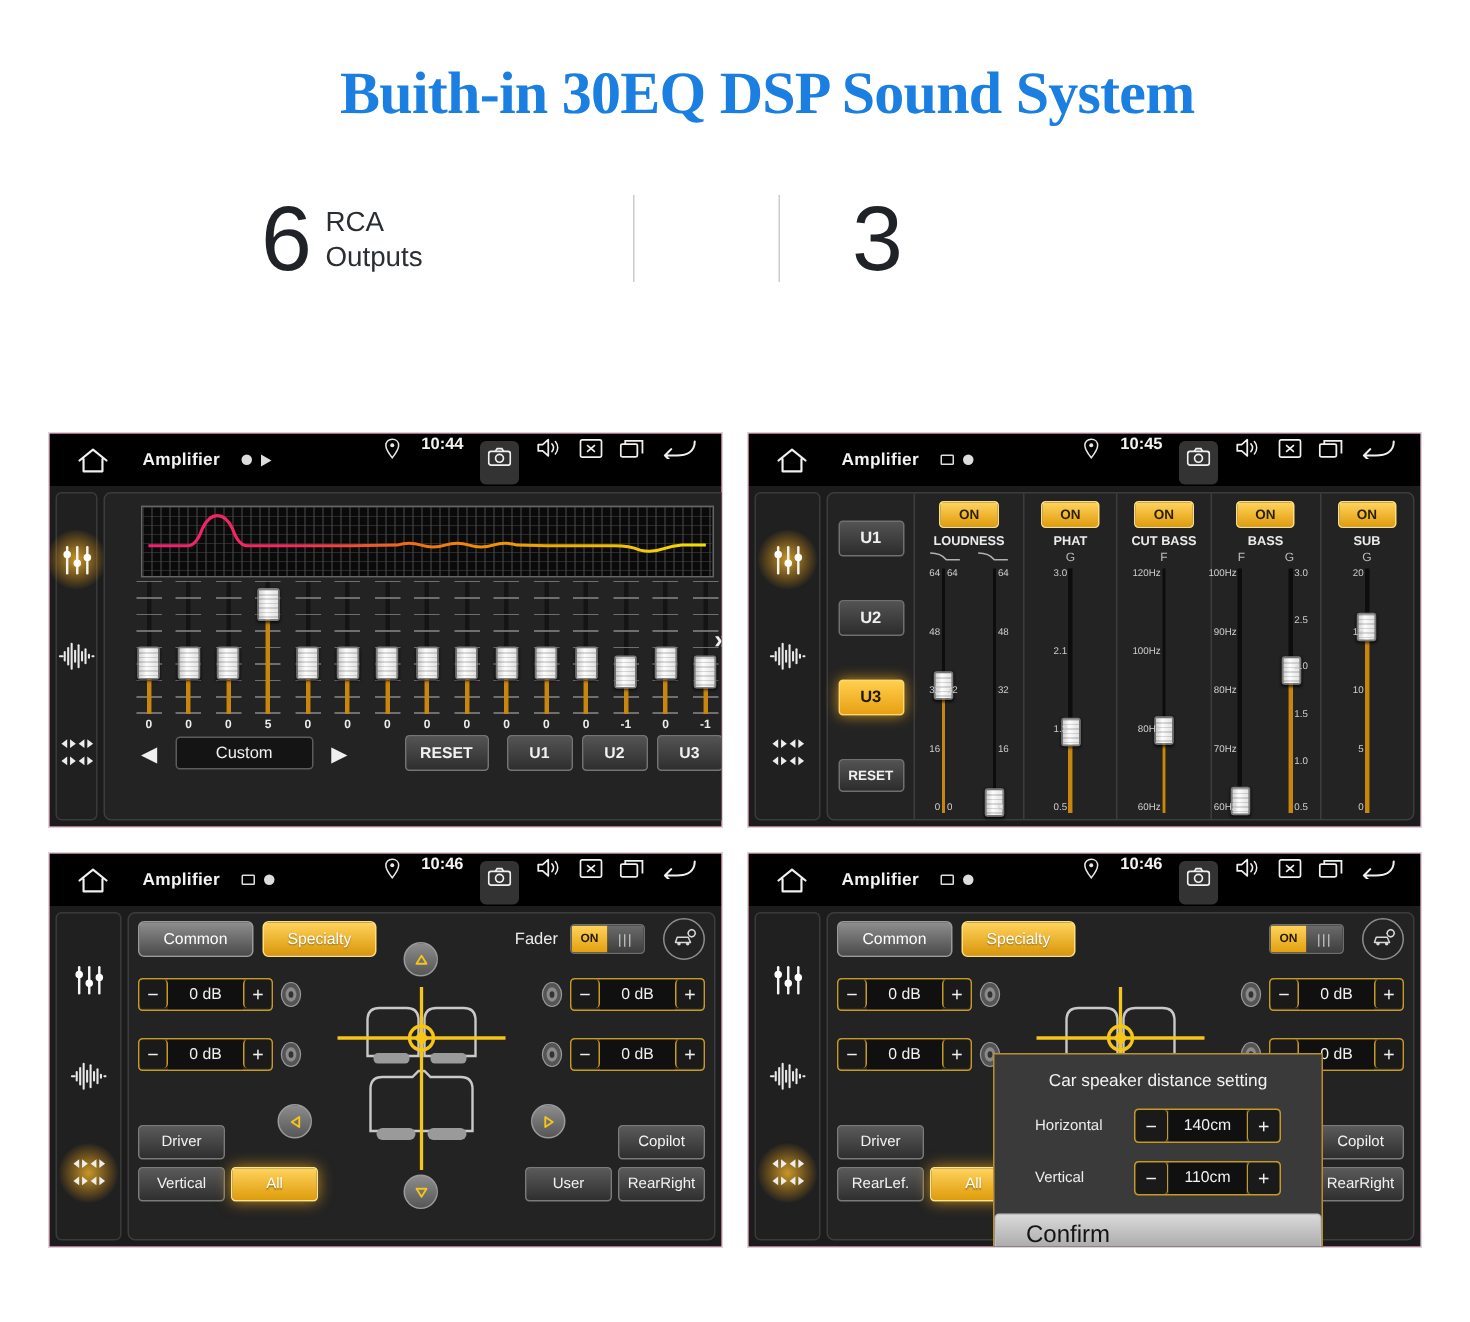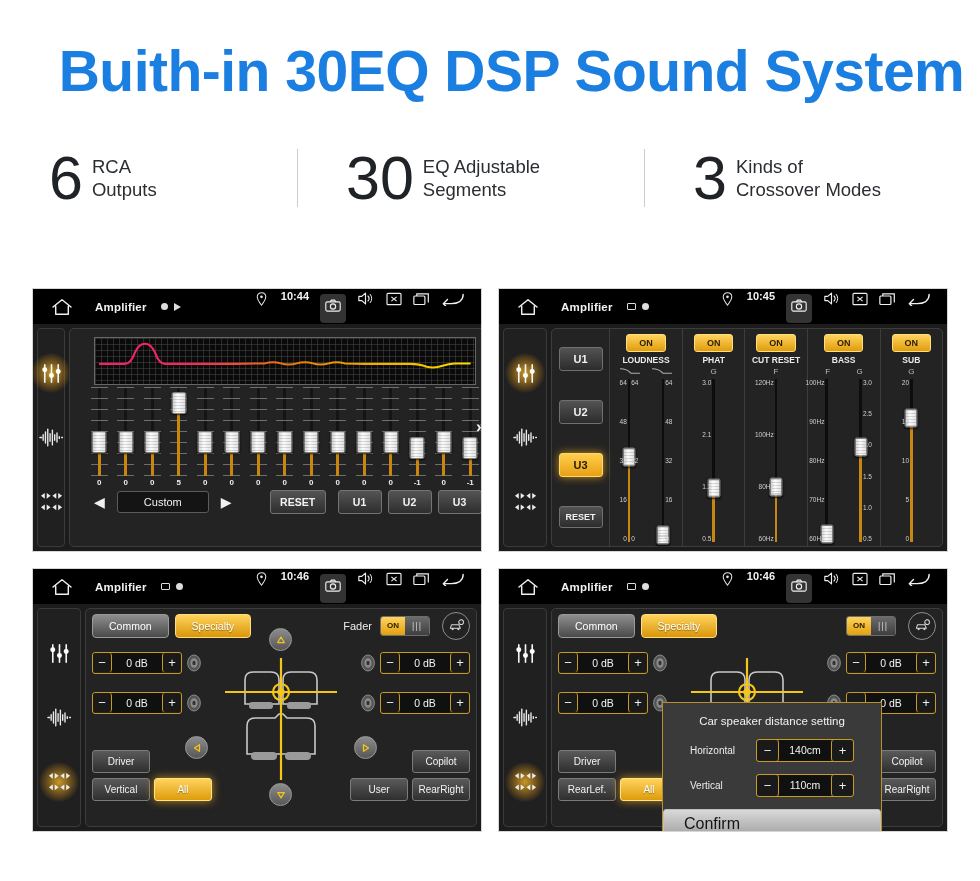--- a/index.html
+++ b/index.html
@@ -8,25 +8,25 @@
     background: #ffffff;
     font-family: "Liberation Sans", sans-serif;
     overflow: hidden;
     position: relative;
   }
 
   
   .hero-title {
     text-align: center;
     color: #1a7fe0;
-    font-size: 57px;
+    font-size: 40px;
     font-weight: bold;
     letter-spacing: -0.5px;
     margin-top: 38px;
-    font-family: Liberation Sans, sans-serif;
+    font-family: Liberation Serif, serif;
     margin-left: 43px;
   }
 
   .stats-row {
     display: flex;
     align-items: center;
     justify-content: center;
     margin-top: 34px;
     height: 80px;
   }
@@ -331,34 +331,23 @@
 
 <div class="stats-row">
   <div class="stat w1">
     <div class="stat-num">6</div>
     <div class="stat-lbl">
       <div>RCA</div>
       <div>Outputs</div>
     </div>
   </div>
   <div class="stat-div"></div>
-  <div class="stat w2">
-    <div class="stat-num">30</div>
-    <div class="stat-lbl">
-      <div>EQ Adjustable</div>
-      <div>Segments</div>
-    </div>
-  </div>
   <div class="stat-div"></div>
   <div class="stat w3">
     <div class="stat-num">3</div>
-    <div class="stat-lbl">
-      <div>Kinds of</div>
-      <div>Crossover Modes</div>
-    </div>
   </div>
 </div>
 
 <div class="panels">
 
   <div class="panel">
     <div class="statusbar">
       <span class="sb-home">
         <svg viewBox="0 0 24 20" width="22" height="18">
             <path d="M2 10 L12 2 L22 10 M5 9 V18 H19 V9" fill="none" stroke="#f0f0f0" stroke-width="1.6" stroke-linejoin="round" stroke-linecap="round"></path>
@@ -781,21 +770,21 @@
                       <span>2.1</span>
                       <span>1.3</span>
                       <span>0.5</span>
                     </div>
                   </div>
                 </div>
               </div>
             </div>
             <div class="fxcol">
               <div class="on-btn">ON</div>
-              <div class="fx-name">CUT RESET</div>
+              <div class="fx-name">CUT BASS</div>
               <div class="fx-sub">
                 <span>F</span>
               </div>
               <div class="fx-sliders">
                 <div class="fxslider">
                   <div class="fx-track">
                     <div class="fx-fill" style="height: 34%;"></div>
                     <div class="fx-knob" style="top: 66%;"></div>
                     <div class="fx-scale left">
                       <span>120Hz</span>

